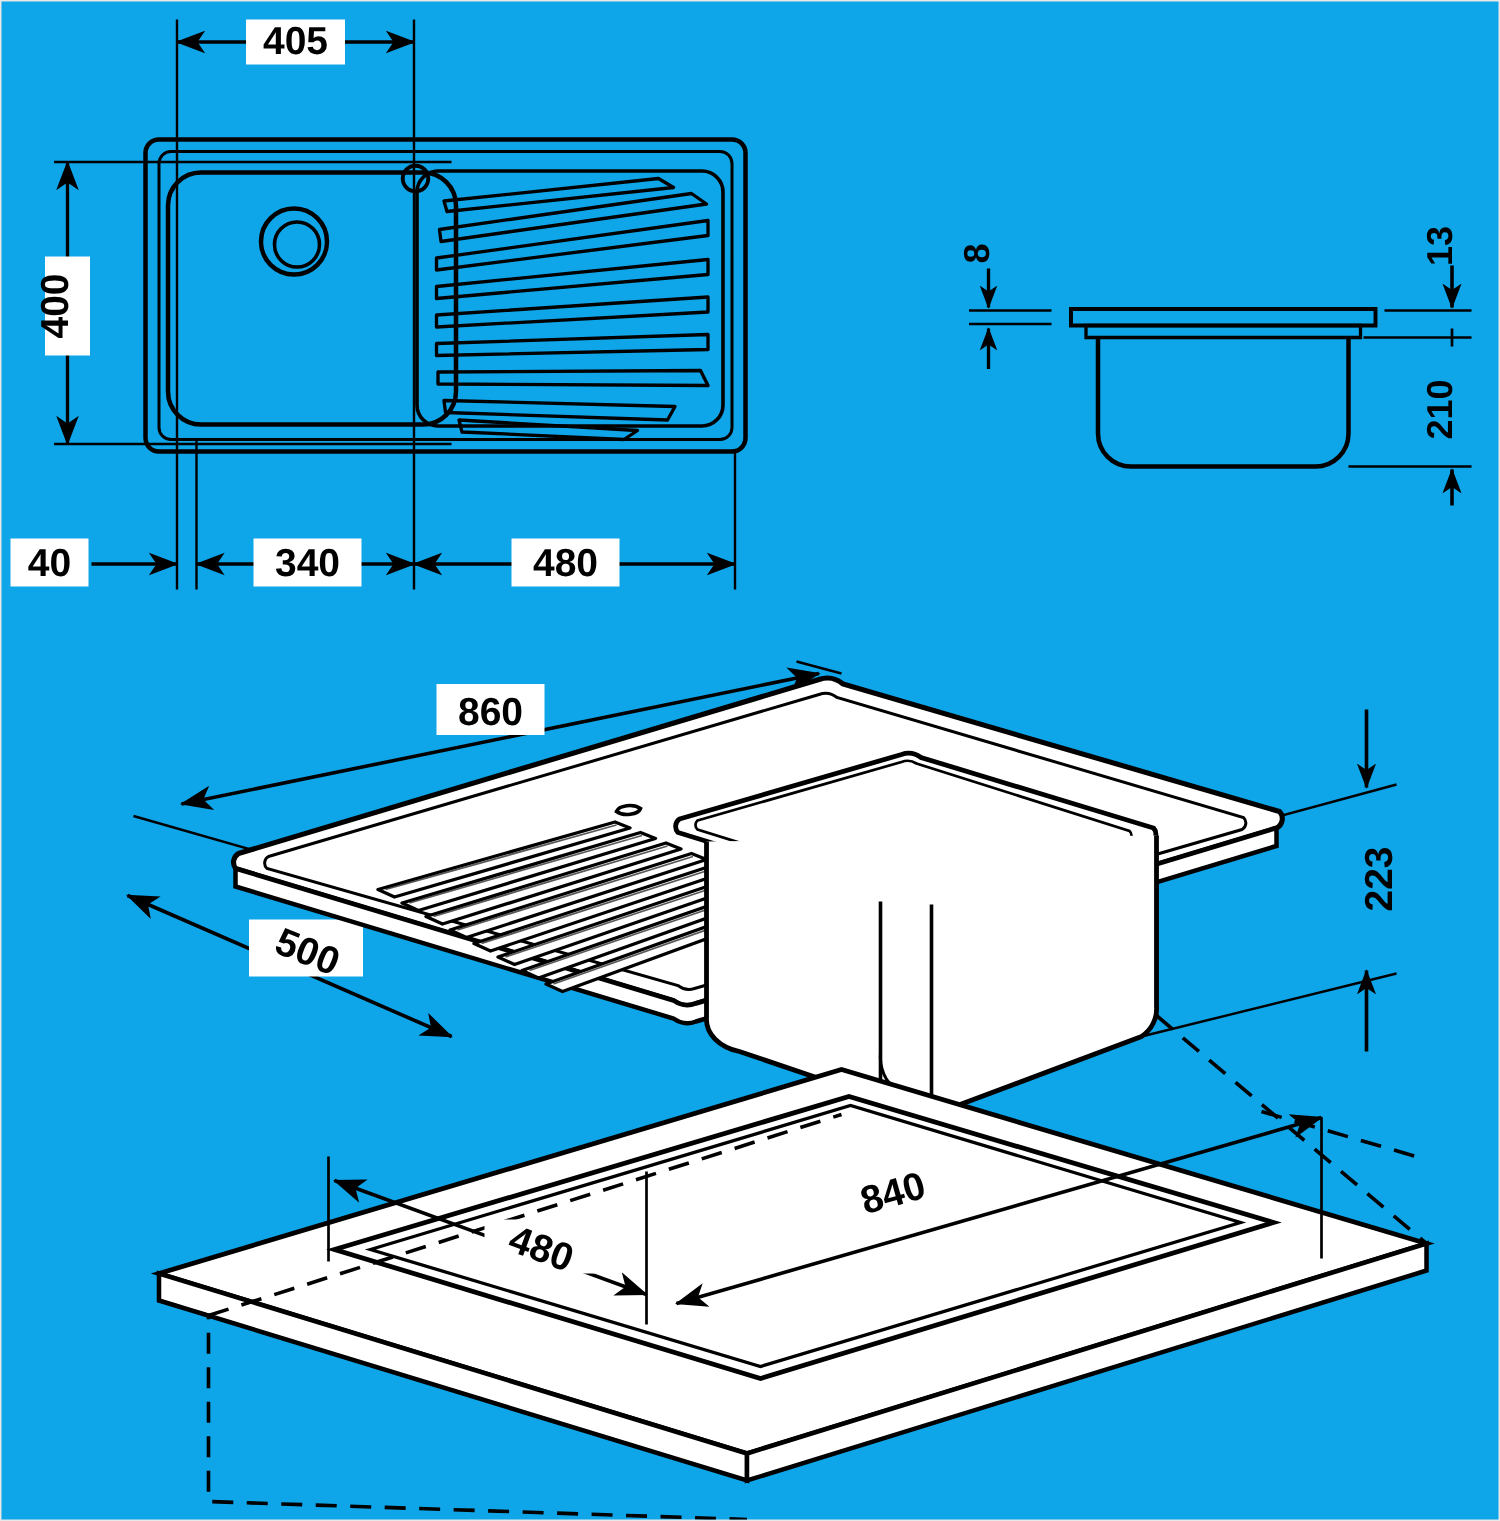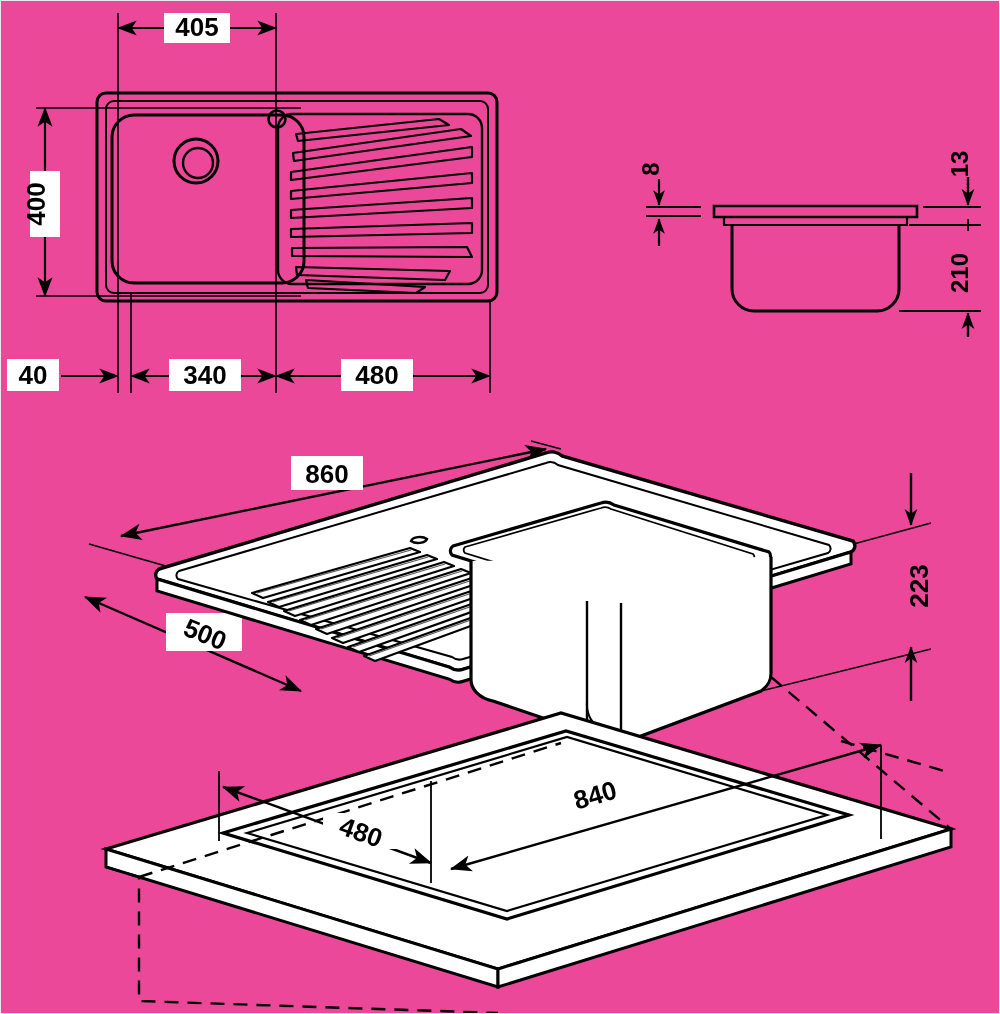--- a/index.html
+++ b/index.html
@@ -2,21 +2,21 @@
 <html><head>
 <meta charset="utf-8">
 <style>
   html,body{margin:0;padding:0;background:#ffffff;}
   body{
     font-family:"Liberation Sans", sans-serif;
     width:1000px;height:1014px;overflow:hidden;
   }
   #sheet{
     position:relative;width:1000px;height:1014px;
-    background:#ec4899;
+    background:#0ea5e9;
     border:1px solid #e8e8e8;
     box-sizing:border-box;
   }
   svg{display:block;}
   .dimtext{
     font-family:"Liberation Sans", sans-serif;
     font-weight:700;
     fill:#000;
   }
 </style>

